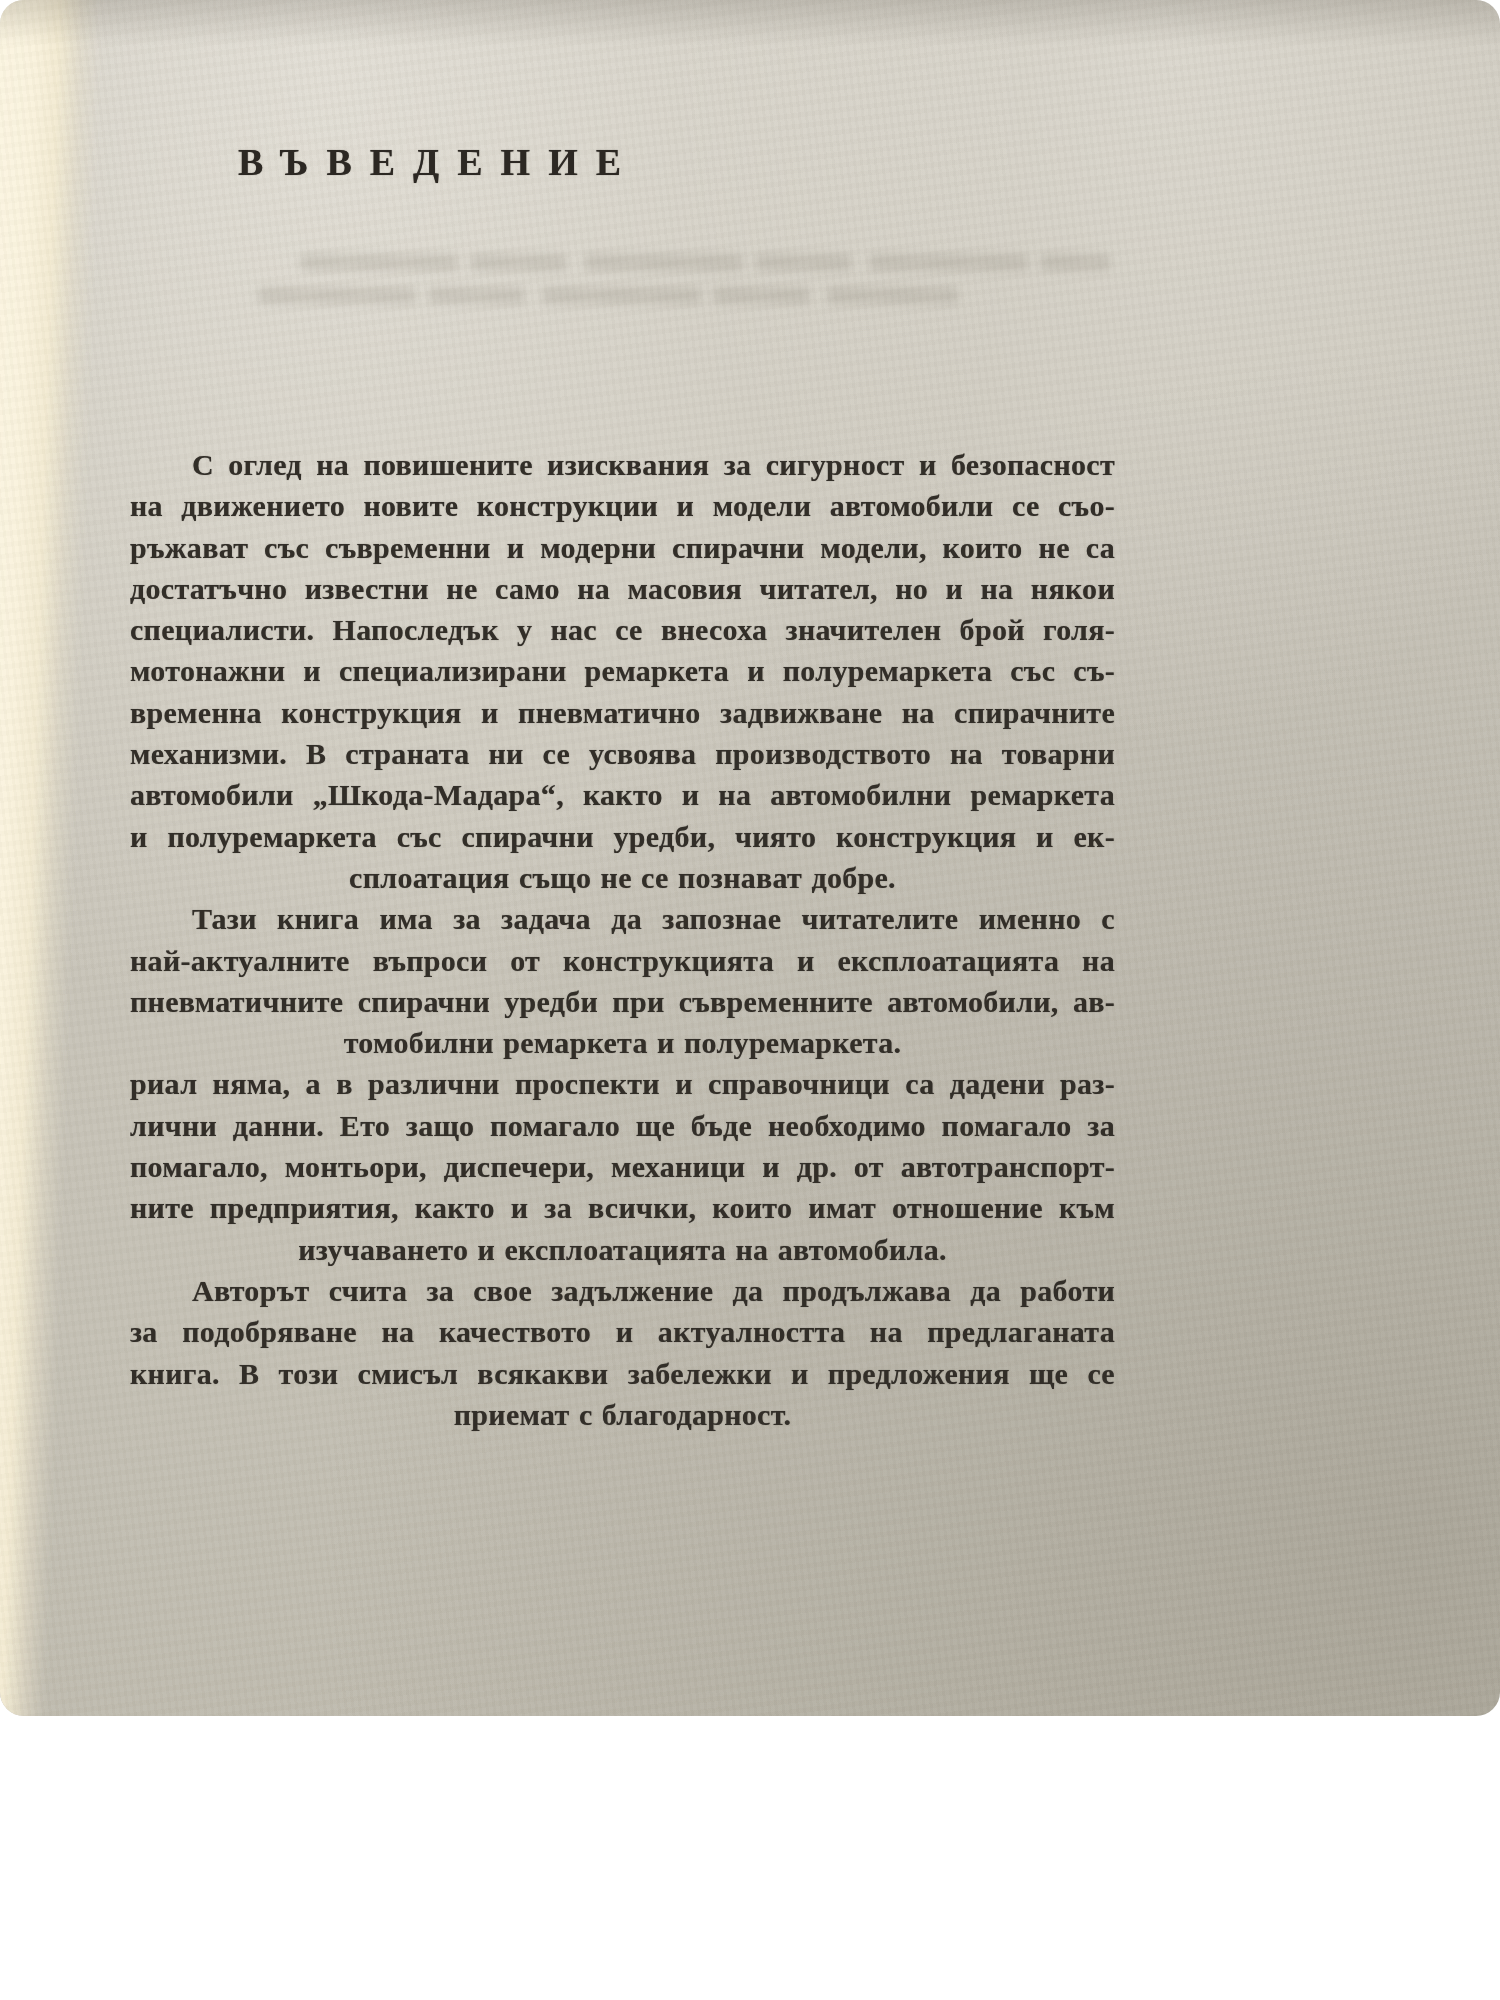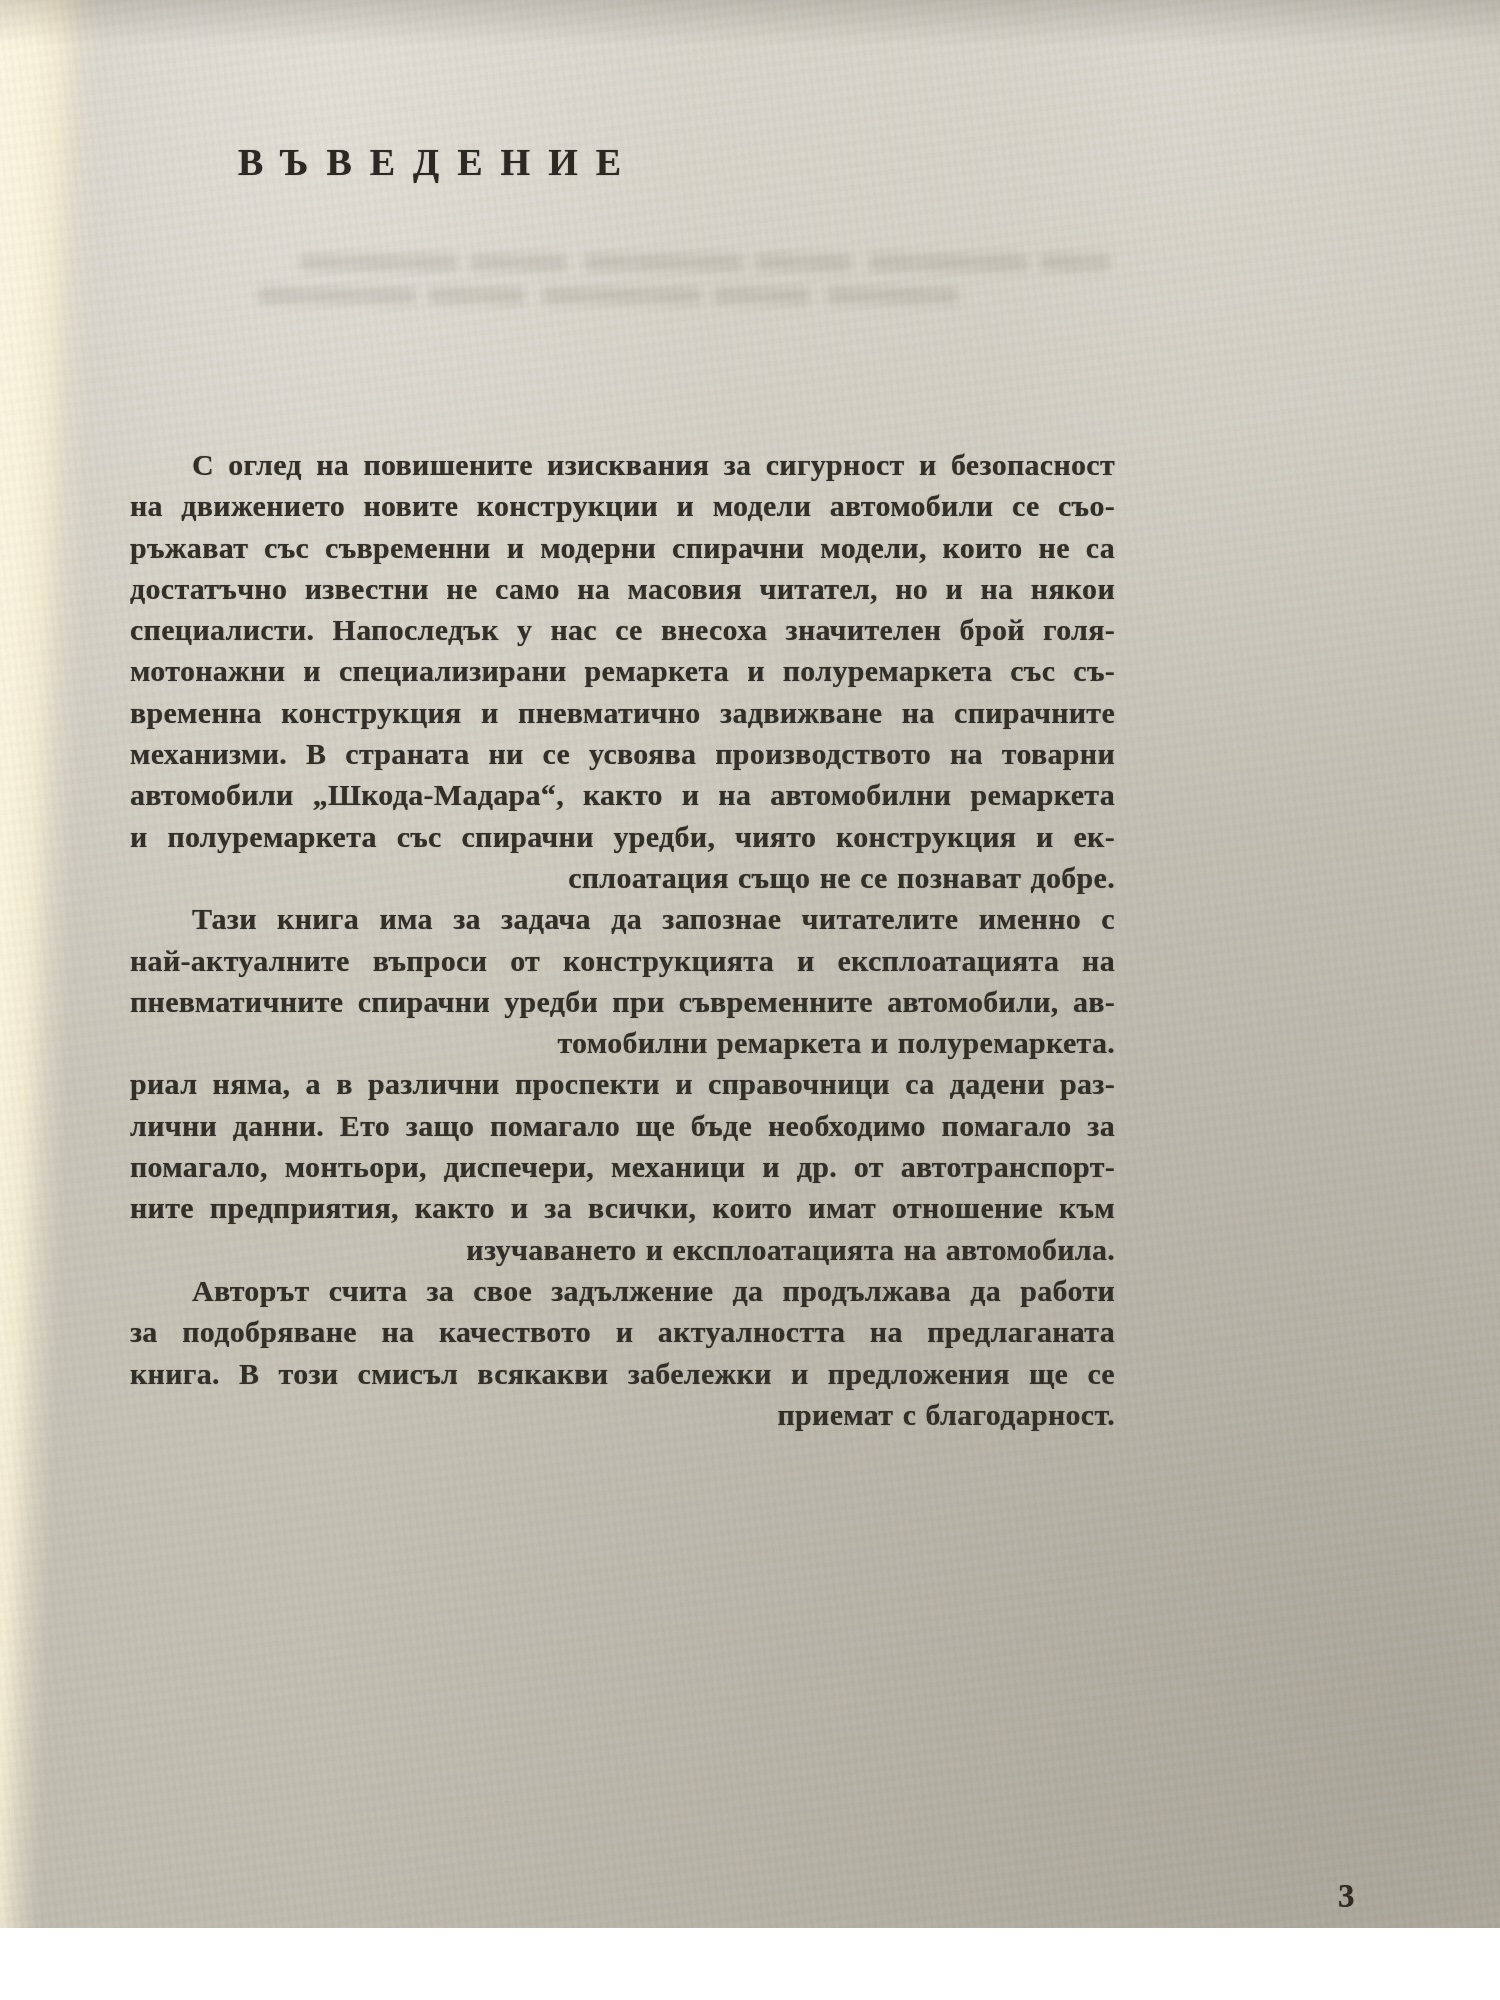--- a/index.html
+++ b/index.html
@@ -8,27 +8,28 @@
     width: 1500px;
     height: 2000px;
     overflow: hidden;
     font-family: "Liberation Serif", "DejaVu Serif", serif;
   }
 
   
   .photo {
     position: relative;
     width: 1500px;
-    height: 1928px;
+    height: 1716px;
     background:
       radial-gradient(ellipse at 22% 4%, rgba(240,237,229,0.55), rgba(240,237,229,0) 42%),
       radial-gradient(ellipse at 78% 2%, rgba(236,233,225,0.40), rgba(236,233,225,0) 30%),
       radial-gradient(ellipse at 95% 90%, rgba(84,78,66,0.20), rgba(84,78,66,0) 55%),
       linear-gradient(172deg, #d0ccc2 0%, #cac6bb 38%, #c4c0b4 70%, #bcb8ab 100%);
     overflow: hidden;
+    border-radius: 24px;
   }
 
   
   .grain {
     position: absolute;
     inset: 0;
     background:
       repeating-linear-gradient(83deg, rgba(120,112,98,0.030) 0 3px, rgba(255,255,255,0.025) 3px 7px),
       repeating-linear-gradient(-7deg, rgba(120,112,98,0.022) 0 5px, rgba(255,255,255,0.02) 5px 11px);
     pointer-events: none;
@@ -102,21 +103,21 @@
     overflow: hidden;
     white-space: normal;
   }
   
   .line::after {
     content: "";
     display: inline-block;
     width: 100%;
   }
   .line.indent { text-indent: 62px; }
-  .line.last { text-align: right; }
+  .line.last { text-align: center; }
   .line.last::after { content: none; }
 
   .page-number {
     position: absolute;
     left: 1338px;
     top: 1878px;
     font-size: 33px;
     font-weight: 700;
     color: #2e2a24;
     text-shadow: 0 0 1px rgba(46,42,36,0.6);

